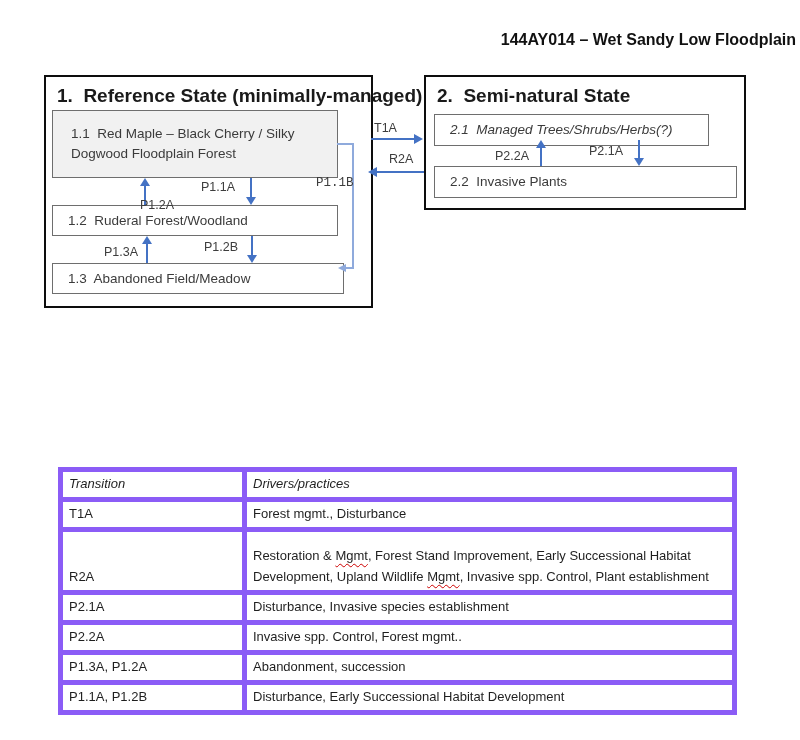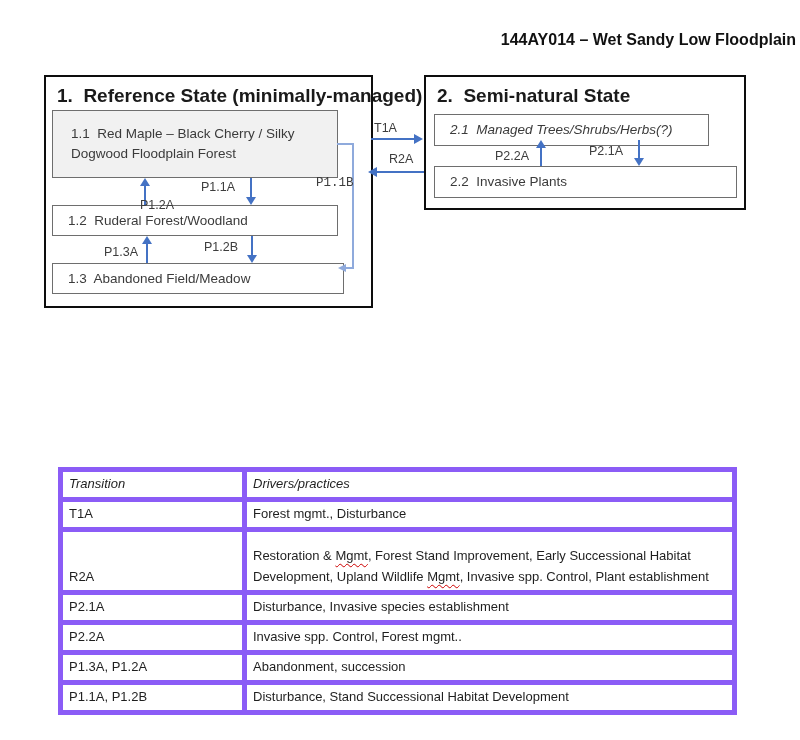--- a/index.html
+++ b/index.html
@@ -160,19 +160,19 @@
         <tr class="row-sm">
           <td>P2.2A</td>
           <td>Invasive spp. Control, Forest mgmt..</td>
         </tr>
         <tr class="row-sm">
           <td>P1.3A, P1.2A</td>
           <td>Abandonment, succession</td>
         </tr>
         <tr class="row-sm">
           <td>P1.1A, P1.2B</td>
-          <td>Disturbance, Stand Successional Habitat Development</td>
+          <td>Disturbance, Early Successional Habitat Development</td>
         </tr>
       </tbody>
     </table>
   </div>
 
 </div>
 
 </body></html>

